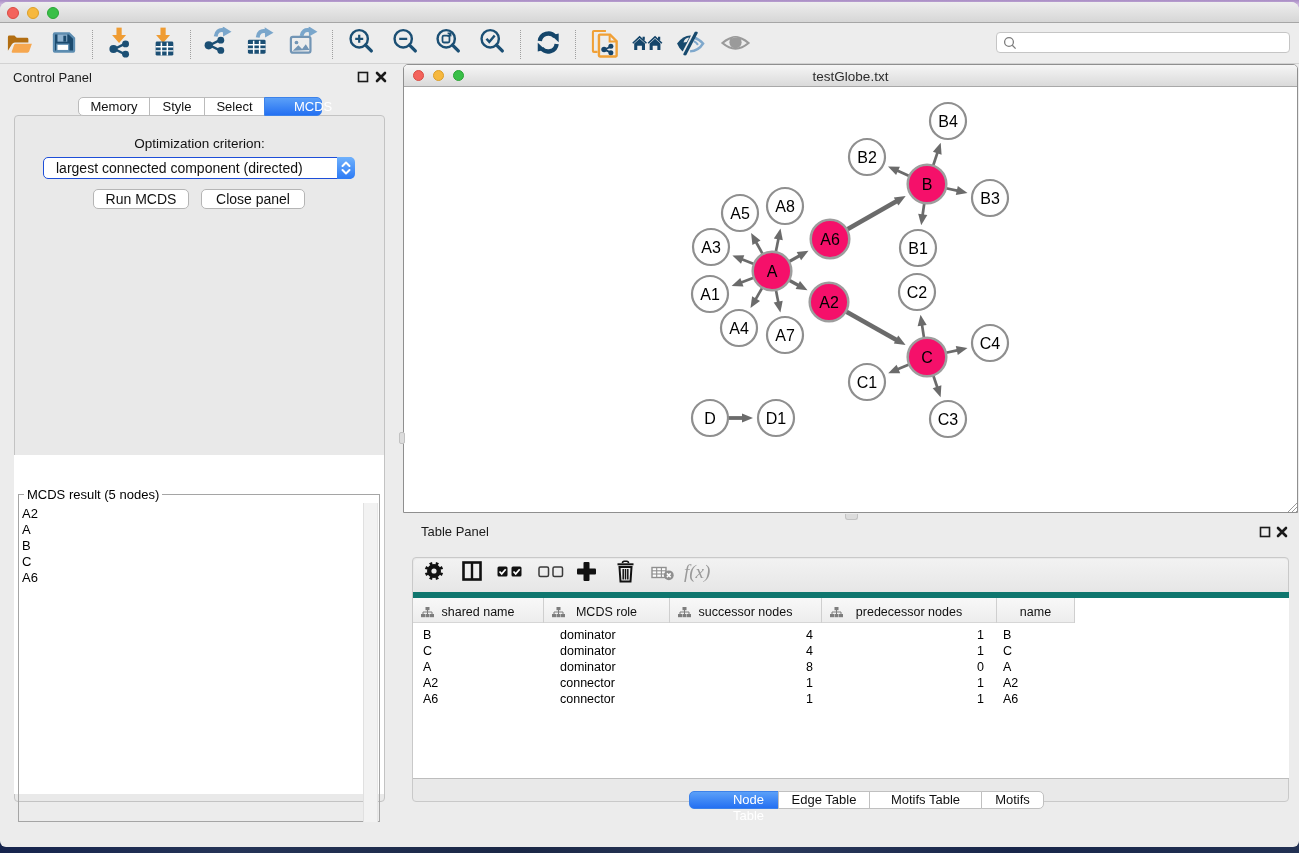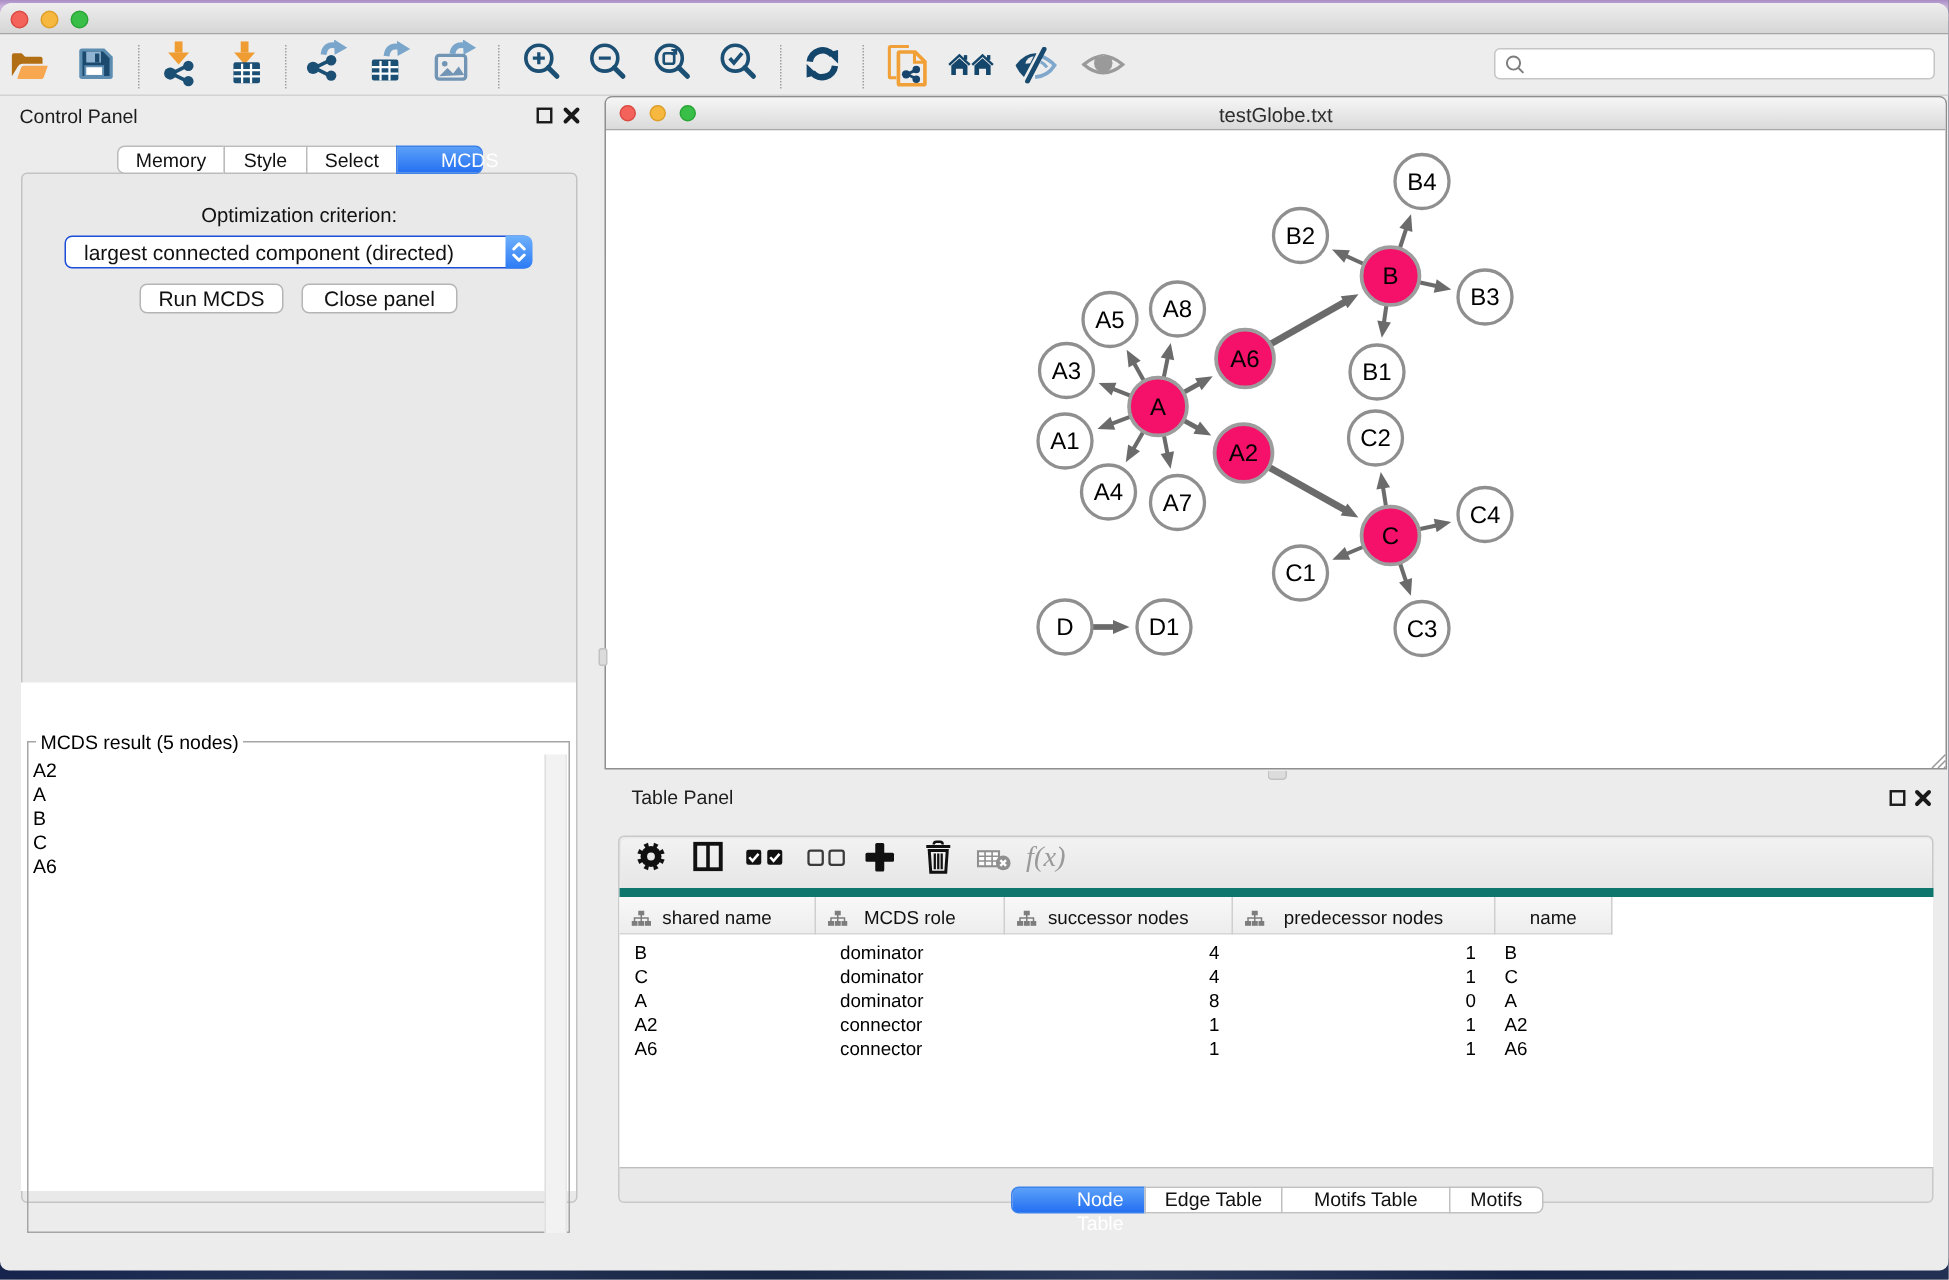--- a/index.html
+++ b/index.html
@@ -50,21 +50,21 @@
 #gtitleTxt { width:100%; top:4px; text-align:center; font-size:13.5px; color:#2d2d2d; }
 
 #tpTitle { left:421px; top:522px; font-size:13px; color:#1c1c1c; }
 #tpContent { left:412px; top:555px; width:877px; height:245px; border:1px solid #c9c9c9; border-radius:4px; background:#e9e9e9; }
 #ttoolbar { left:1px; top:1px; width:874px; height:34px; background:linear-gradient(#f2f2f2,#e6e6e6); border-radius:4px 4px 0 0; }
 #ttable { left:413px; top:590px; width:876px; height:187px; background:#fff; border-top:6px solid #0f766e; border-bottom:1px solid #bdbdbd; }
 #thead { left:0; top:0; width:662px; height:25px; background:linear-gradient(#f8f8f8,#ededed); border-bottom:1px solid #d6d6d6; }
 .thcell { top:0; height:25px; border-right:1px solid #cfcfcf; font-size:12.5px; color:#111; }
 .thlabel { width:100%; text-align:center; top:7px; }
 .trow { font-size:12.5px; color:#000; height:16px; }
-.btab { top:789px; height:18px; background:#fff; border:1px solid #c0c0c0; font-size:13px; color:#111; text-align:center; line-height:16px; }
+.btab { top:789px; height:18px; background:#fff; border:1px solid #c0c0c0; font-size:13px; color:#111; text-align:center; line-height:16px;margin-left:15px; }
 .bluesel { background:linear-gradient(#5ba0f8,#2470f2) !important; color:#fff !important; border-color:#3c82ea !important;padding-left:29px; }
 </style>
 </head>
 <body>
 <div id="wallTop" class="abs"></div>
 <div id="wallBot" class="abs"></div>
 <div id="app" class="abs">
   <div id="titlebar" class="abs">
     <div class="abs tl" style="left:7px;background:#f3635c;border:1px solid #da4b43;"></div>
     <div class="abs tl" style="left:27px;background:#f6b83e;border:1px solid #dd9f27;"></div>

